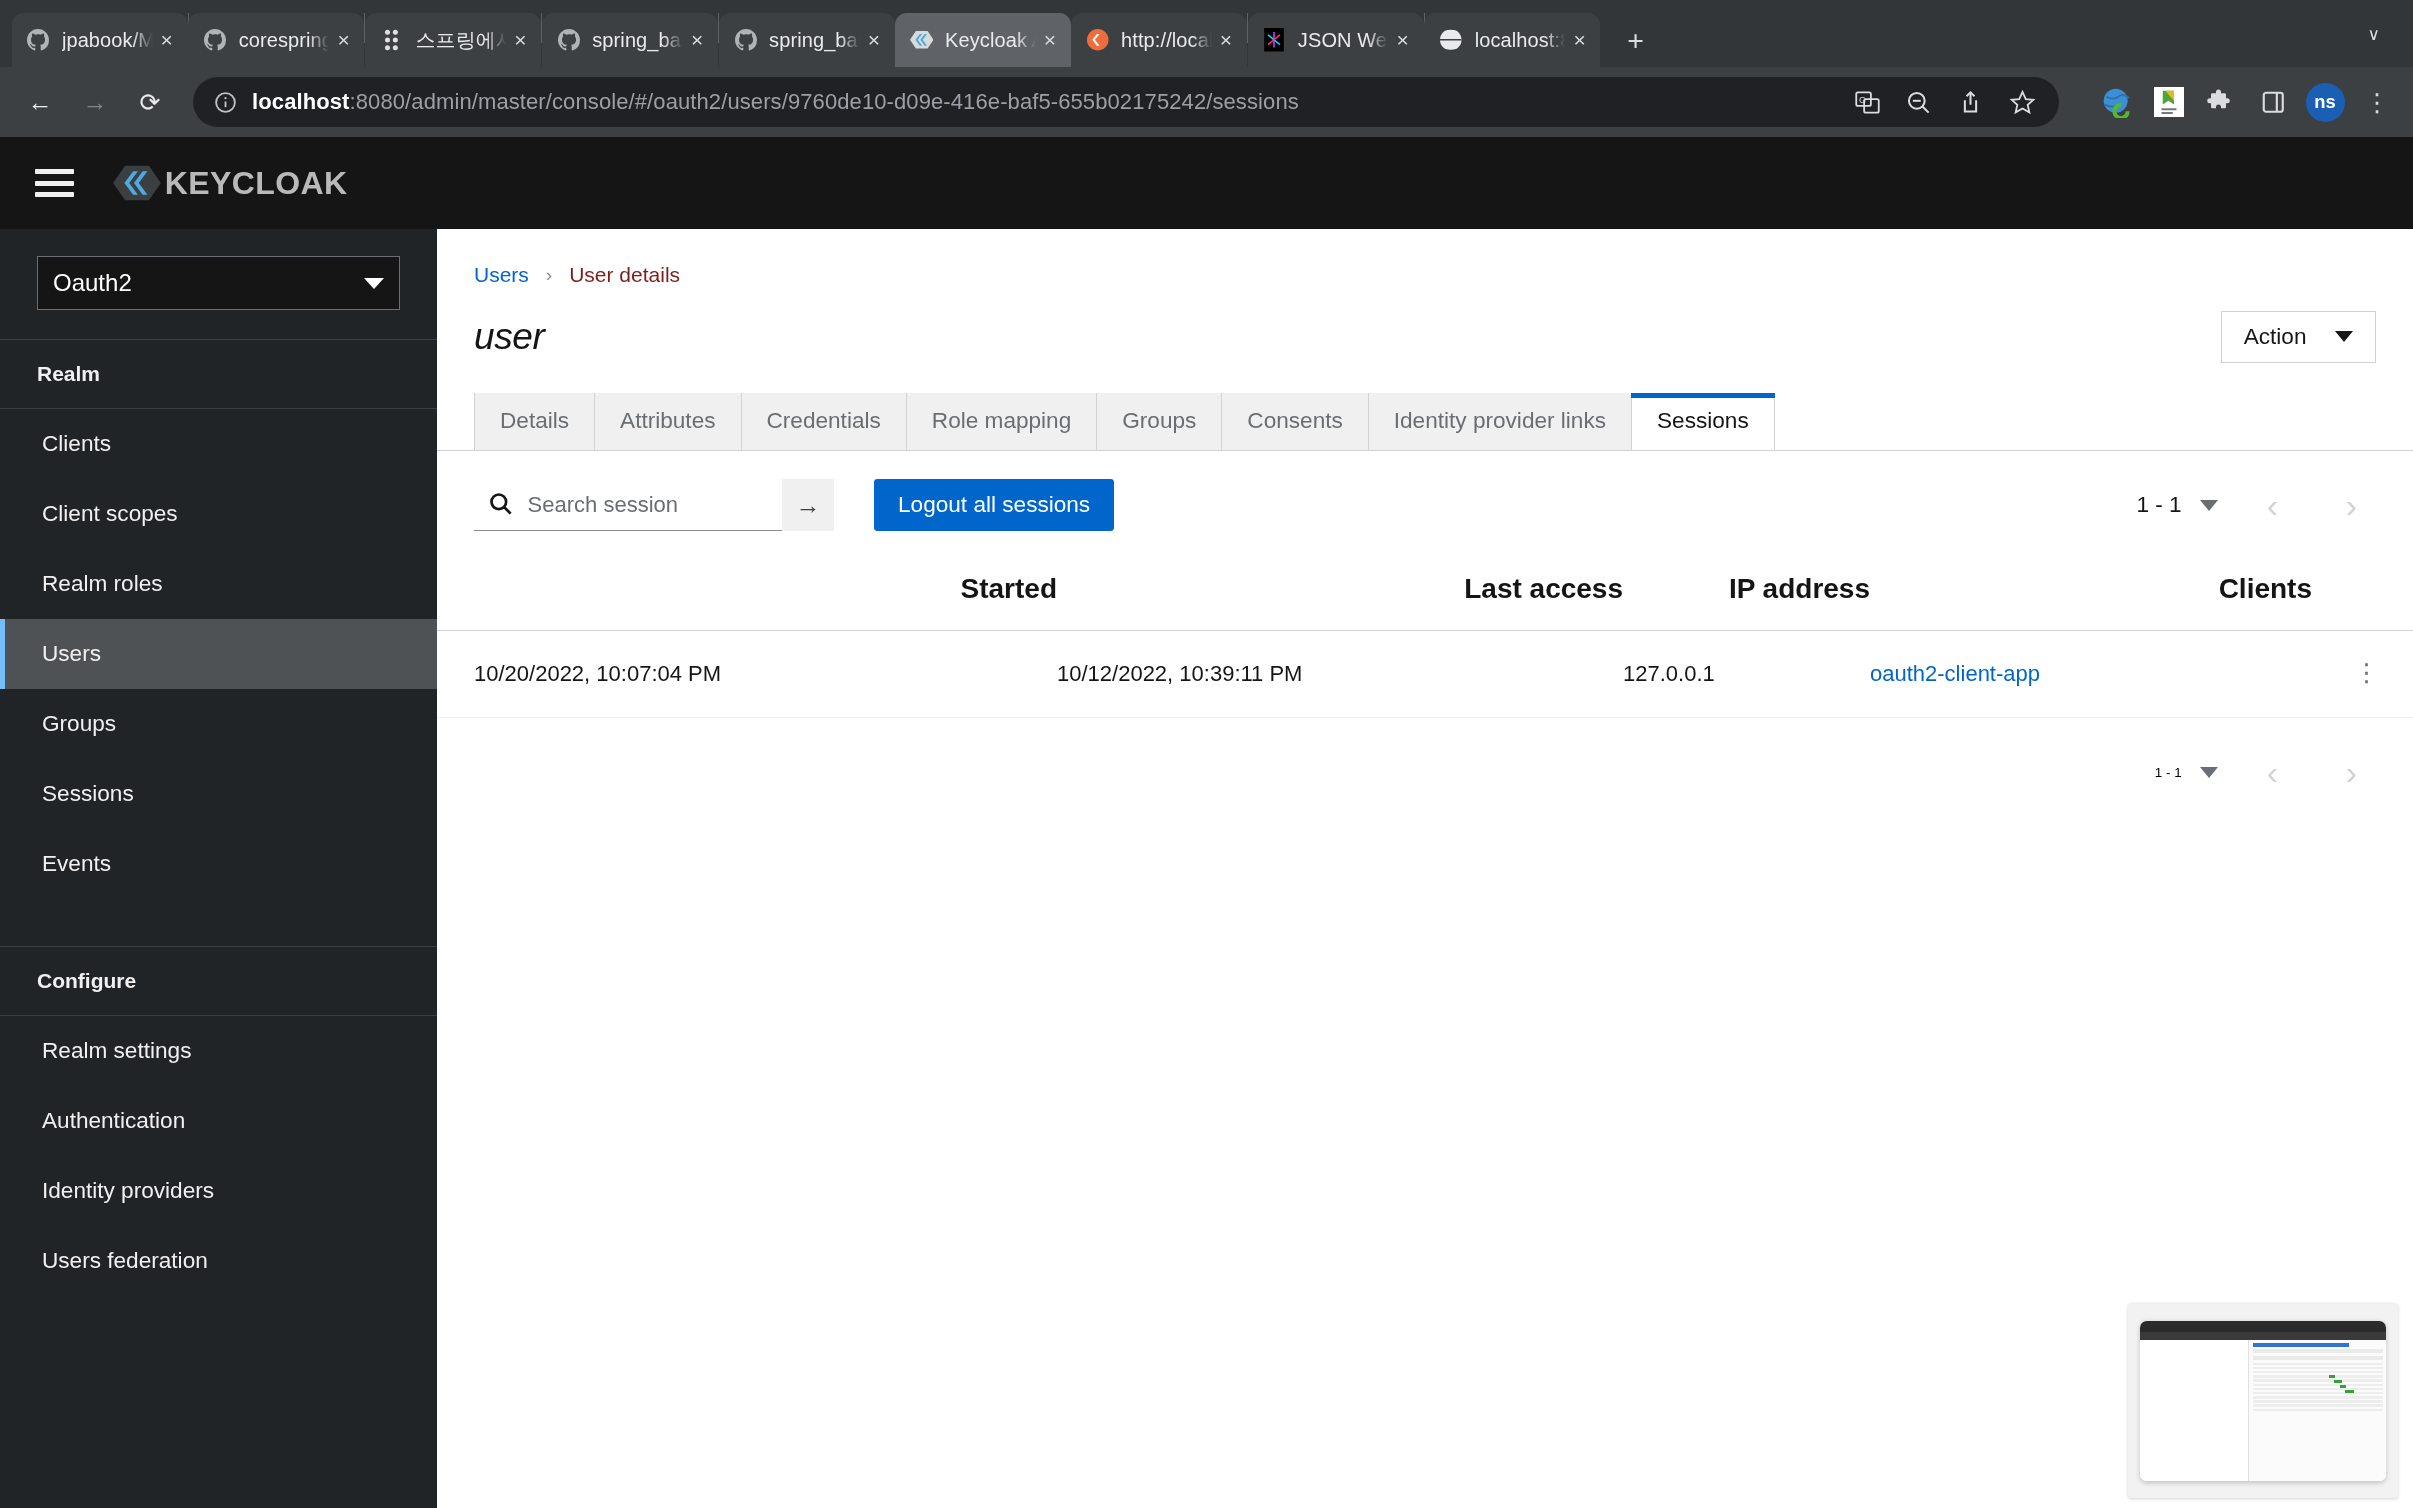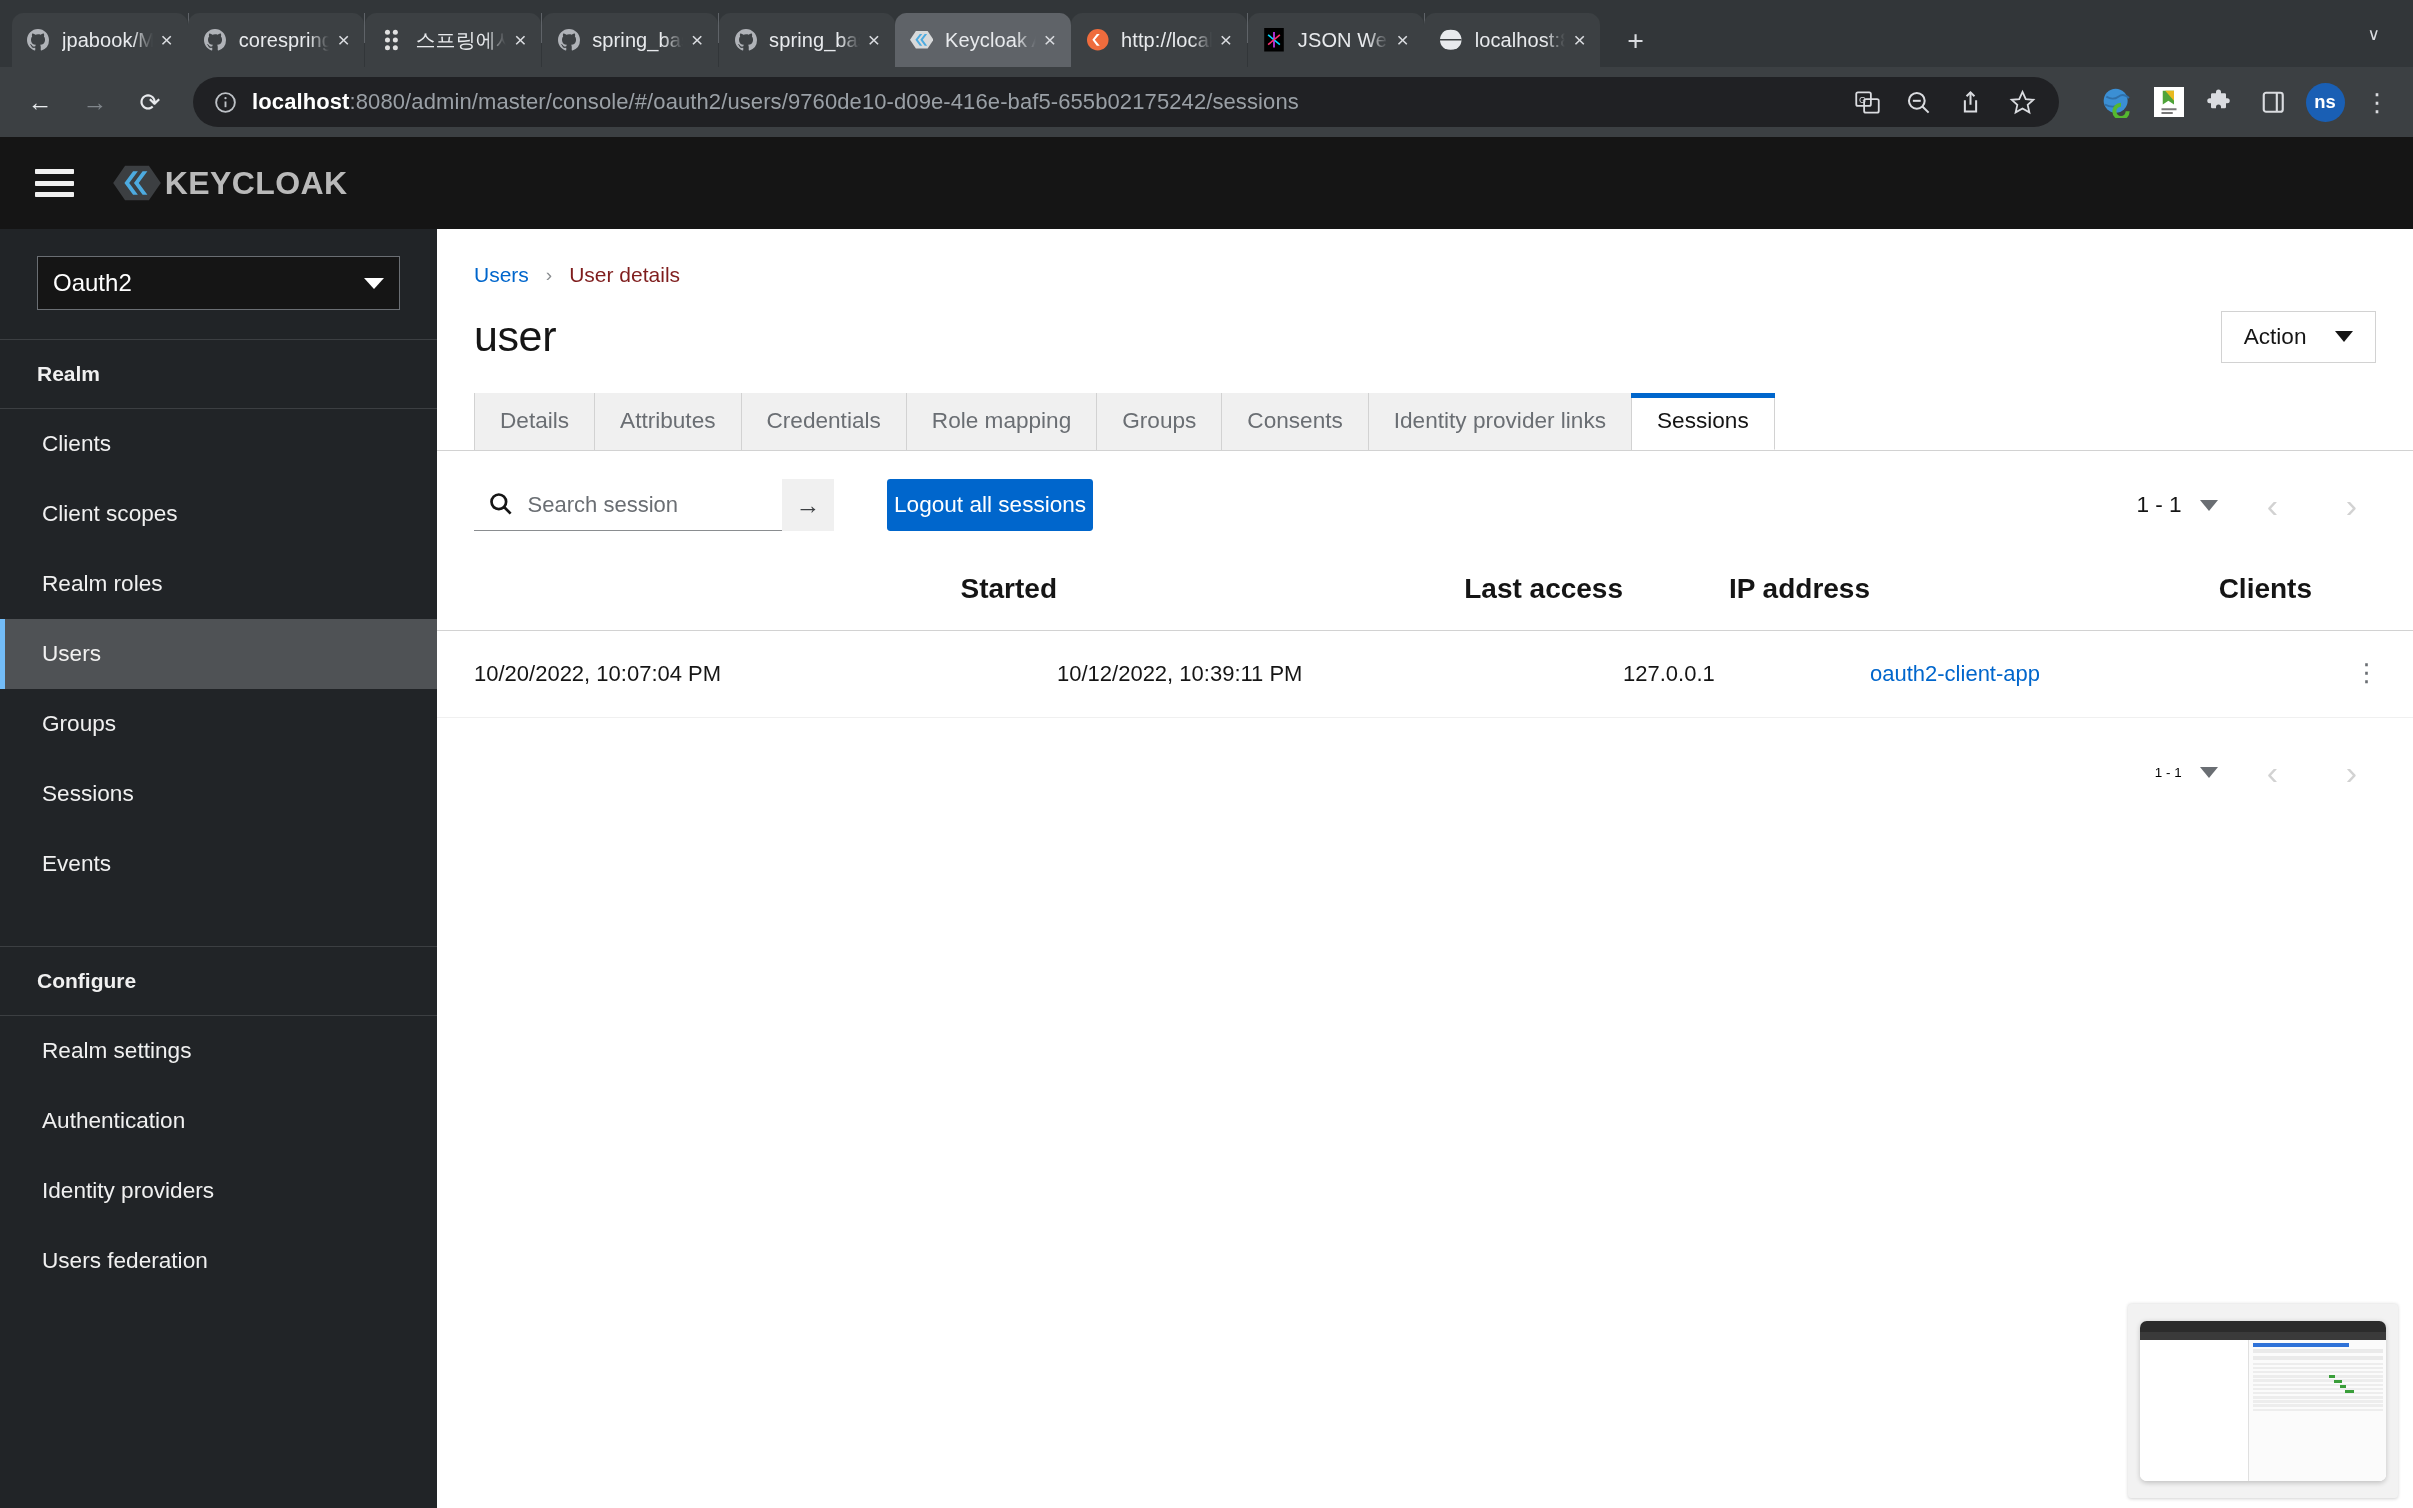--- a/index.html
+++ b/index.html
@@ -145,21 +145,21 @@
 
   
   .main { flex:1 1 auto; background:#fff; min-width:0; display:flex;
           flex-direction:column; position:relative; }
   .crumbs { padding:34px 0 0 37px; display:flex; align-items:center; font-size:21px; }
   .crumbs .crumb-link { color:#0066cc; }
   .crumbs .crumb-sep { color:#8a8d90; margin:0 17px; font-size:19px; }
   .crumbs .crumb-cur { color:#7f1d1d; }
 
   .title-row { display:flex; align-items:center; padding:23.5px 37px 0 37px; }
-  .page-title { font-size:43px; font-weight:400; color:#151515; letter-spacing:-0.4px; }
+  .page-title { font-size:37px; font-weight:400; color:#151515; letter-spacing:-0.4px;font-style:italic; }
   .action-btn {
     margin-left:auto; border:0.8px solid #d2d2d2; background:#fff; height:52px;
     display:flex; align-items:center; padding:0 22px; font-size:22.6px; color:#151515;
   }
   .action-btn .caret { margin-left:28.5px; border-left:9.2px solid transparent;
                        border-right:9.2px solid transparent; border-top:11px solid #151515; }
 
   .tabs { display:flex; margin-top:30px; border-bottom:0.8px solid #d2d2d2;
           padding-left:37px; }
   .tab-item {
@@ -187,22 +187,22 @@
     border:0; outline:0; font-size:22px; color:#151515; width:100%;
     font-family:"Liberation Sans", sans-serif; background:transparent;
   }
   .search-box input::placeholder { color:#6a6e73; }
   .search-go {
     width:52px; height:52px; background:#f0f0f0; display:flex;
     align-items:center; justify-content:center; color:#3c3f42; font-size:25px;
     flex:0 0 52px;
   }
   .primary-btn {
-    margin-left:53px; background:#0066cc; color:#fff; font-size:22.6px;
-    height:52px; display:flex; align-items:center; padding:0 7px; border-radius:3.4px;
+    margin-left:40px; background:#0066cc; color:#fff; font-size:22.6px;
+    height:52px; display:flex; align-items:center; padding:0 24px; border-radius:3.4px;
   }
   .pager { margin-left:auto; display:flex; align-items:center; }
   .pager .range { font-size:22.6px; color:#151515; }
   .pager .caret { margin-left:18.4px; border-left:9.2px solid transparent;
                   border-right:9.2px solid transparent; border-top:11px solid #6a6e73; }
   .pager .arrow { width:49px; height:49px; display:flex; align-items:center;
                   justify-content:center; color:#d2d2d2; font-size:34px;
                   margin-left:30px; flex:0 0 49px; }
 
   table.sessions { width:100%; border-collapse:collapse; margin-top:30px; }

